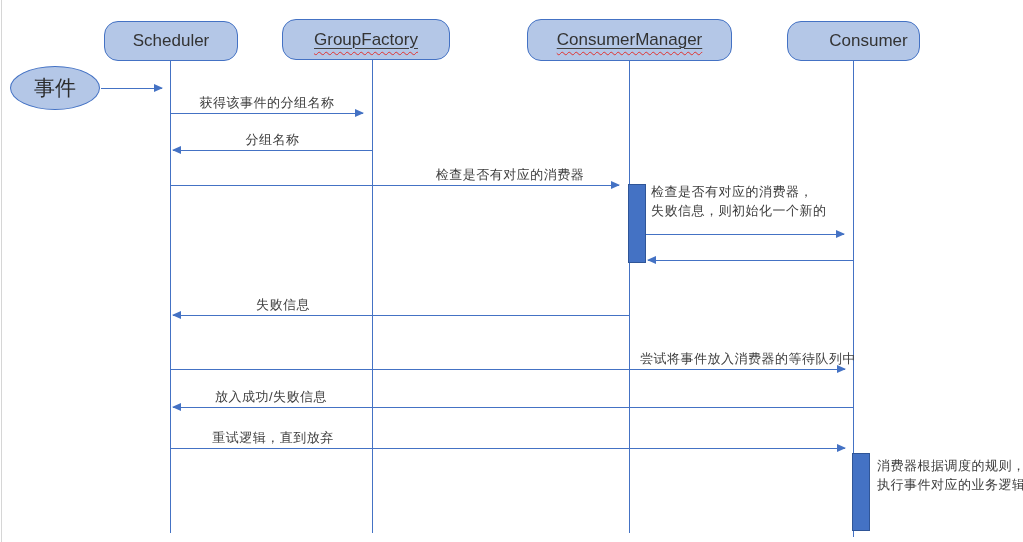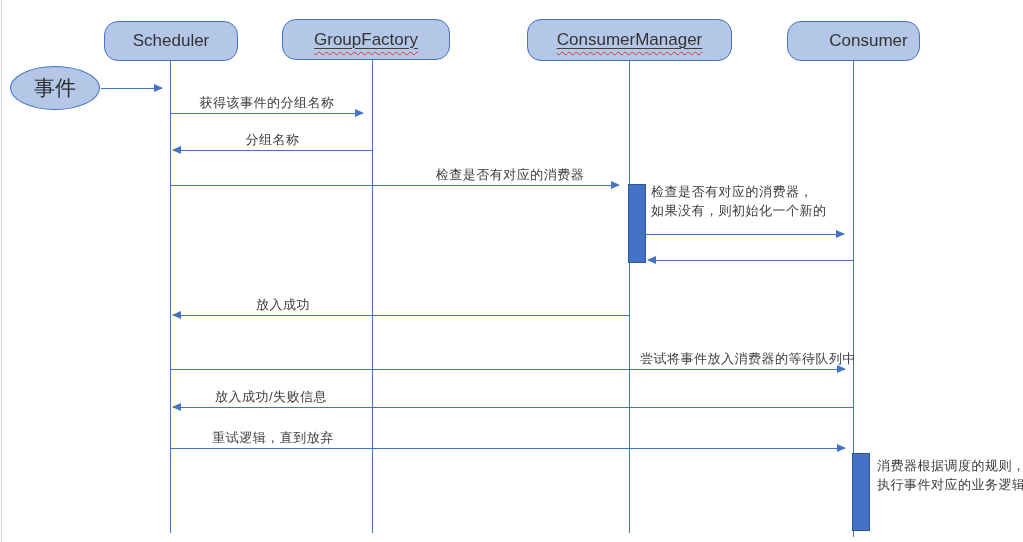--- a/index.html
+++ b/index.html
@@ -96,36 +96,36 @@
 
   <div class="msg dir-right" style="left:171px; top:185px; width:448px;">
     <span class="msg-label" style="left:139px; width:400px;">检查是否有对应的消费器</span>
   </div>
 
   <div class="msg dir-right" style="left:646px; top:234px; width:198px;"></div>
 
   <div class="msg dir-left" style="left:648px; top:260px; width:205px;"></div>
 
   <div class="msg dir-left" style="left:173px; top:315px; width:456px;">
-    <span class="msg-label" style="left:10px; width:200px;">放入成功</span>
+    <span class="msg-label" style="left:10px; width:200px;">失败信息</span>
   </div>
 
   <div class="msg dir-right" style="left:171px; top:369px; width:674px;">
     <span class="msg-label" style="left:469px; width:200px;font-family:Liberation Mono, monospace;">尝试将事件放入消费器的等待队列中</span>
   </div>
 
   <div class="msg dir-left" style="left:173px; top:407px; width:680px;">
     <span class="msg-label" style="left:0; width:196px;">放入成功/失败信息</span>
   </div>
 
   <div class="msg dir-right" style="left:171px; top:448px; width:674px;">
     <span class="msg-label" style="left:2px; width:200px;">重试逻辑，直到放弃</span>
   </div>
 
   <div class="note" style="left:651px; top:182px;">
     <div>检查是否有对应的消费器，</div>
-    <div>如果没有，则初始化一个新的</div>
+    <div>失败信息，则初始化一个新的</div>
   </div>
   <div class="note" style="left:877px; top:456px;">
     <div>消费器根据调度的规则，</div>
     <div>执行事件对应的业务逻辑</div>
   </div>
 </div>
 
 </body></html>

